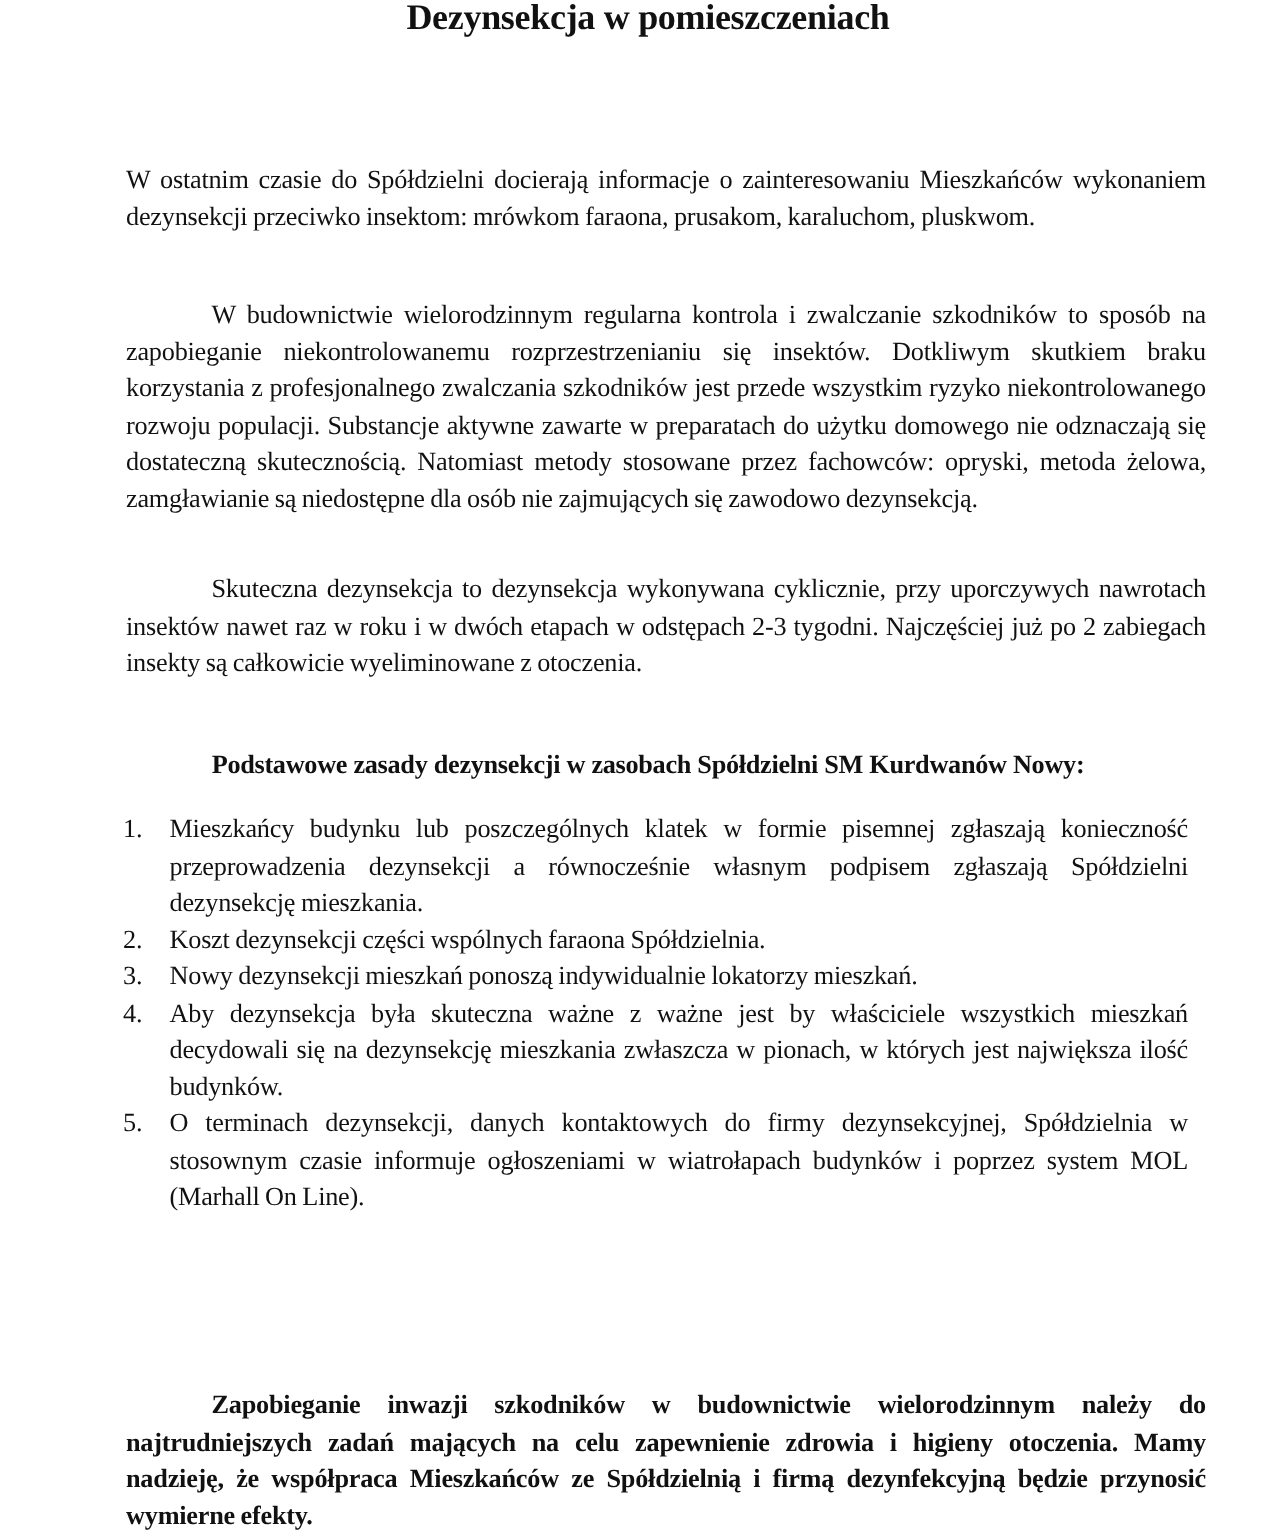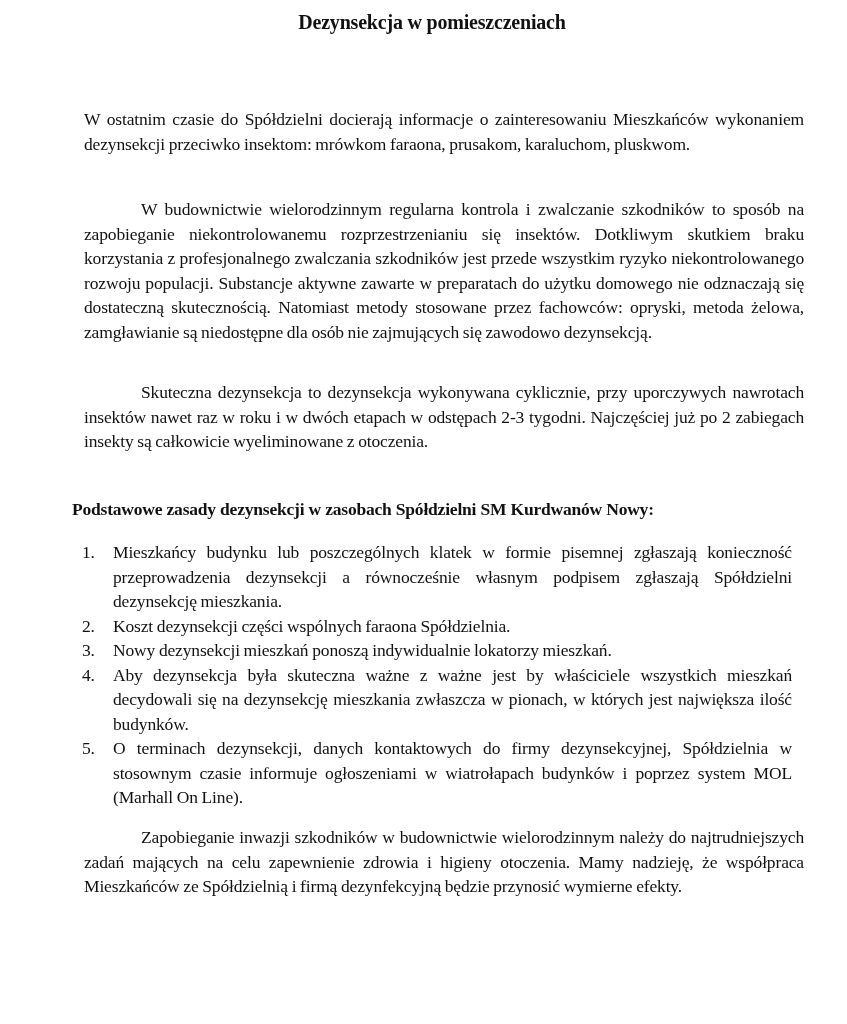--- a/index.html
+++ b/index.html
@@ -18,24 +18,24 @@
     .page {
       position: absolute;
       left: 72px;
       top: 0;
       width: 720px;
     }
     .title {
       position: absolute;
       left: 0;
       width: 720px;
-      top: 10px;
+      top: 0;
       text-align: center;
       font-weight: bold;
-      font-size: 20px;
+      font-size: 24px;
       line-height: 24px;
       letter-spacing: -0.2px;
     }
     .para {
       position: absolute;
       left: 0;
       width: 720px;
       font-size: 17.5px;
       line-height: 24.5px;
       text-align: justify;
@@ -43,20 +43,21 @@
       word-spacing: -0.5px;
       margin: 12px;
     }
     .para.indent {
       text-indent: 57px;
     }
     .subheading {
       position: absolute;
       left: 0;
       width: 720px;
+      text-align: center;
       font-weight: bold;
       font-size: 17.5px;
       line-height: 24px;
       letter-spacing: -0.2px;
       white-space: nowrap;
     }
     .rules-list {
       position: absolute;
       left: 0;
       width: 720px;
@@ -112,14 +113,14 @@
     <li class="rule-item">
       <span class="rule-num">4.</span>
       <span class="rule-text">Aby dezynsekcja była skuteczna ważne z ważne jest by właściciele wszystkich mieszkań decydowali się na dezynsekcję mieszkania zwłaszcza w pionach, w których jest największa ilość budynków.</span>
     </li>
     <li class="rule-item">
       <span class="rule-num">5.</span>
       <span class="rule-text">O terminach dezynsekcji, danych kontaktowych do firmy dezynsekcyjnej, Spółdzielnia w stosownym czasie informuje ogłoszeniami w wiatrołapach budynków i poprzez system MOL (Marhall On Line).</span>
     </li>
   </ol>
 
-  <p class="para indent" style="top:813px;">Zapobieganie inwazji szkodników w budownictwie wielorodzinnym należy do najtrudniejszych zadań mających na celu zapewnienie zdrowia i higieny otoczenia. Mamy nadzieję, że współpraca Mieszkańców ze Spółdzielnią i firmą dezynfekcyjną będzie przynosić wymierne efekty.</p>
+  <p class="para indent" style="top:912px;font-weight:bold;">Zapobieganie inwazji szkodników w budownictwie wielorodzinnym należy do najtrudniejszych zadań mających na celu zapewnienie zdrowia i higieny otoczenia. Mamy nadzieję, że współpraca Mieszkańców ze Spółdzielnią i firmą dezynfekcyjną będzie przynosić wymierne efekty.</p>
 </div>
 
 </body></html>

